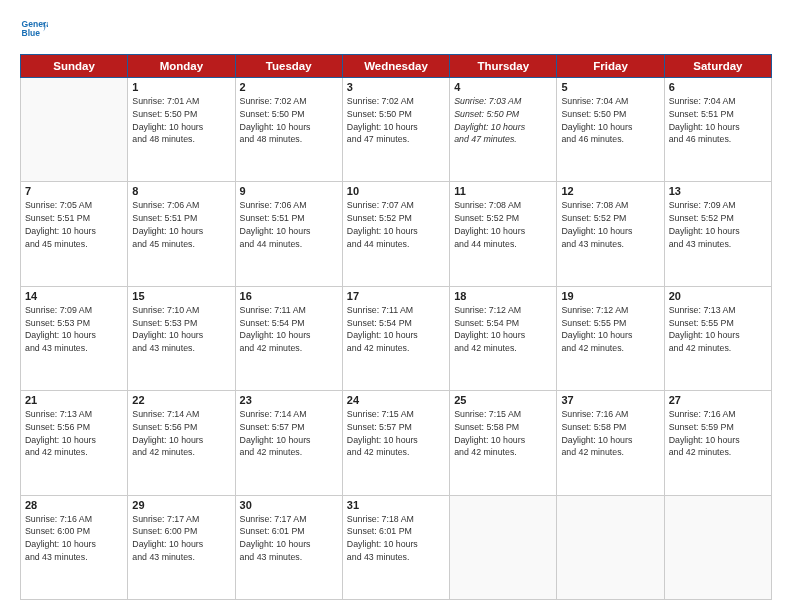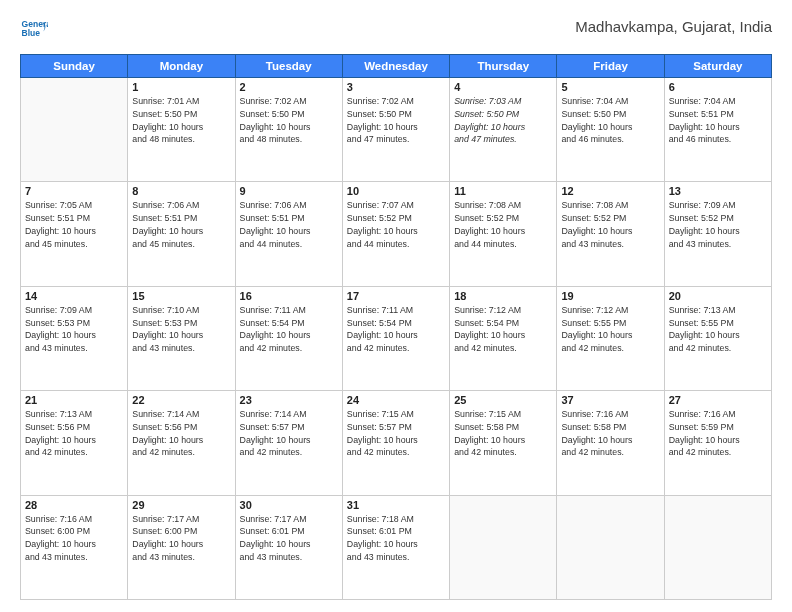--- a/index.html
+++ b/index.html
@@ -47,21 +47,21 @@
       margin-top: 2px;
     }
     .calendar {
       flex: 1;
       border: 1px solid #ccc;
       border-collapse: collapse;
       width: 100%;
       table-layout: fixed;
     }
     .calendar th {
-      background: #3b82f6;
+      background: #b91c1c;
       color: #fff;
       font-size: 11.5px;
       font-weight: bold;
       text-align: center;
       padding: 5px 2px;
       border: 1px solid #1e5a9a;
     }
     .calendar td {
       border: 1px solid #ccc;
       vertical-align: top;
@@ -91,21 +91,20 @@
 <div class="page">
   <div class="header">
     <div class="logo">
       <svg class="logo-icon" viewBox="0 0 36 36">
         <text x="2" y="14" font-size="11" fill="#1a6fb5" font-weight="bold" font-family="Arial">General</text>
         <text x="2" y="26" font-size="11" fill="#1a6fb5" font-weight="bold" font-family="Arial">Blue</text>
         <path d="M28 8 Q34 12 30 20 Q34 16 32 10 Z" fill="#1a6fb5"></path>
       </svg>
     </div>
     <div class="title-block">
-      <div class="location">Madhavkampa, Gujarat, India</div>
     </div>
   </div>
 
   <table class="calendar">
     <thead>
       <tr>
         <th>Sunday</th>
         <th>Monday</th>
         <th>Tuesday</th>
         <th>Wednesday</th>

